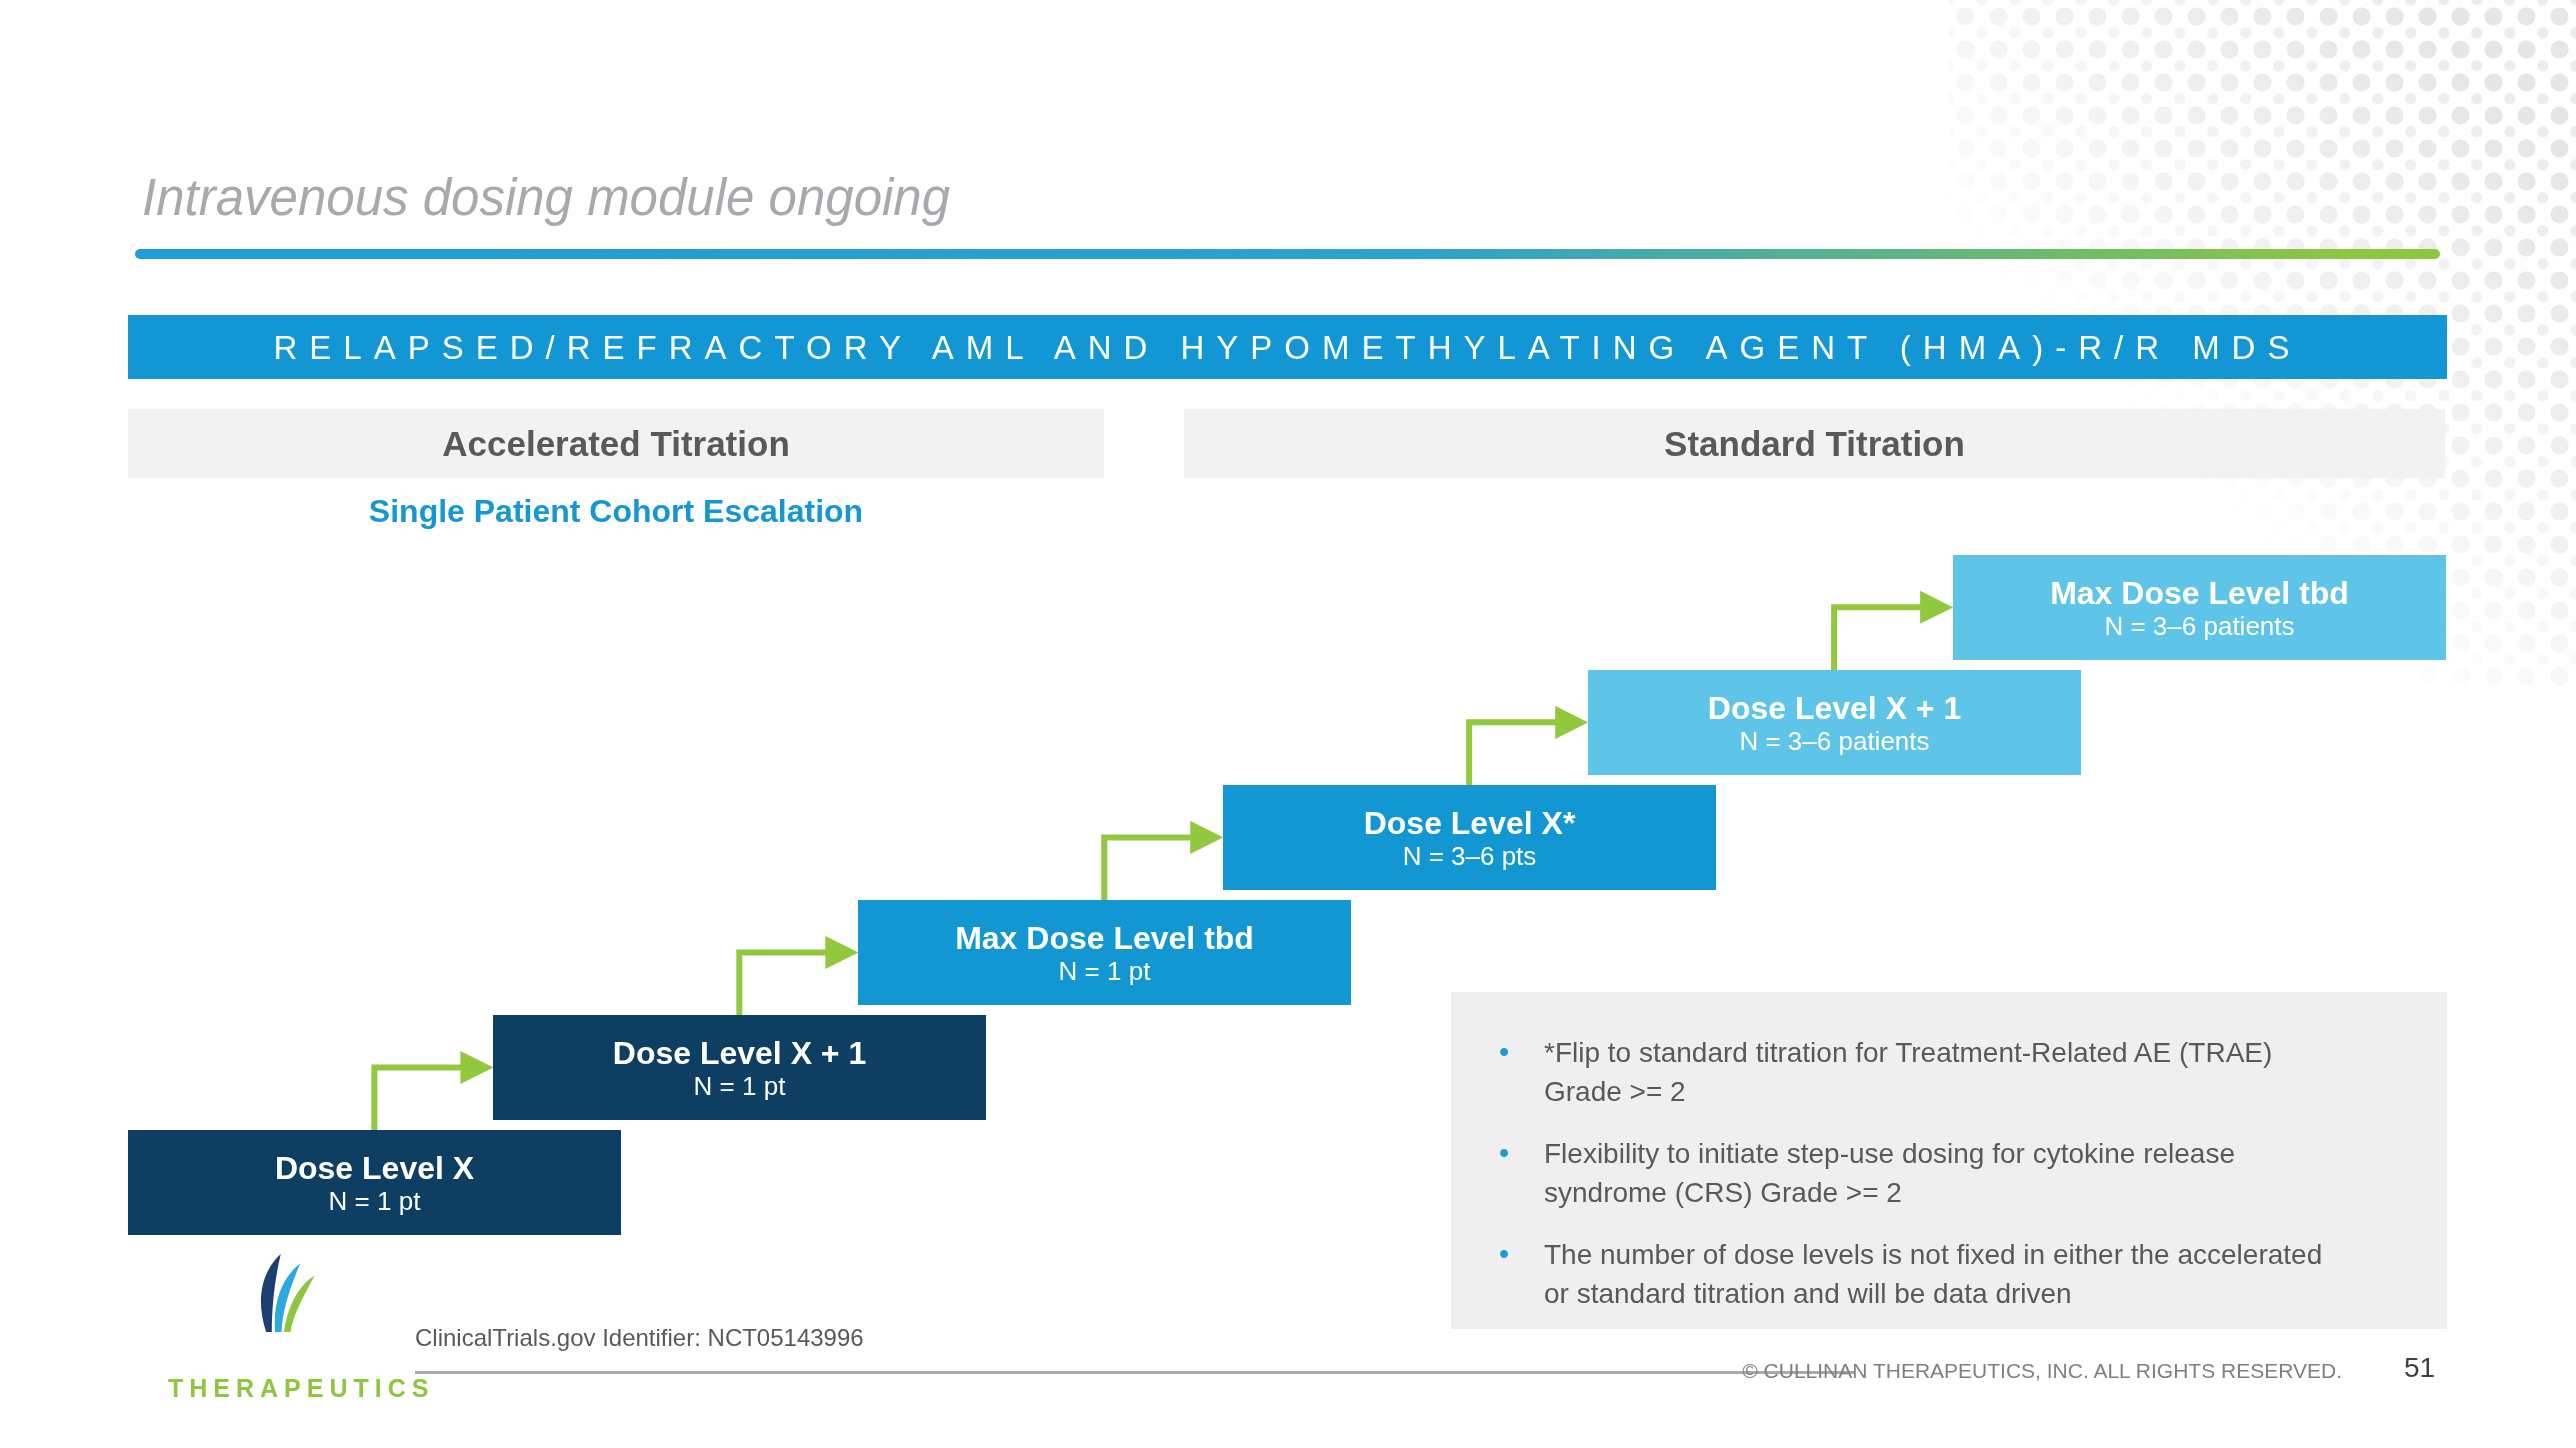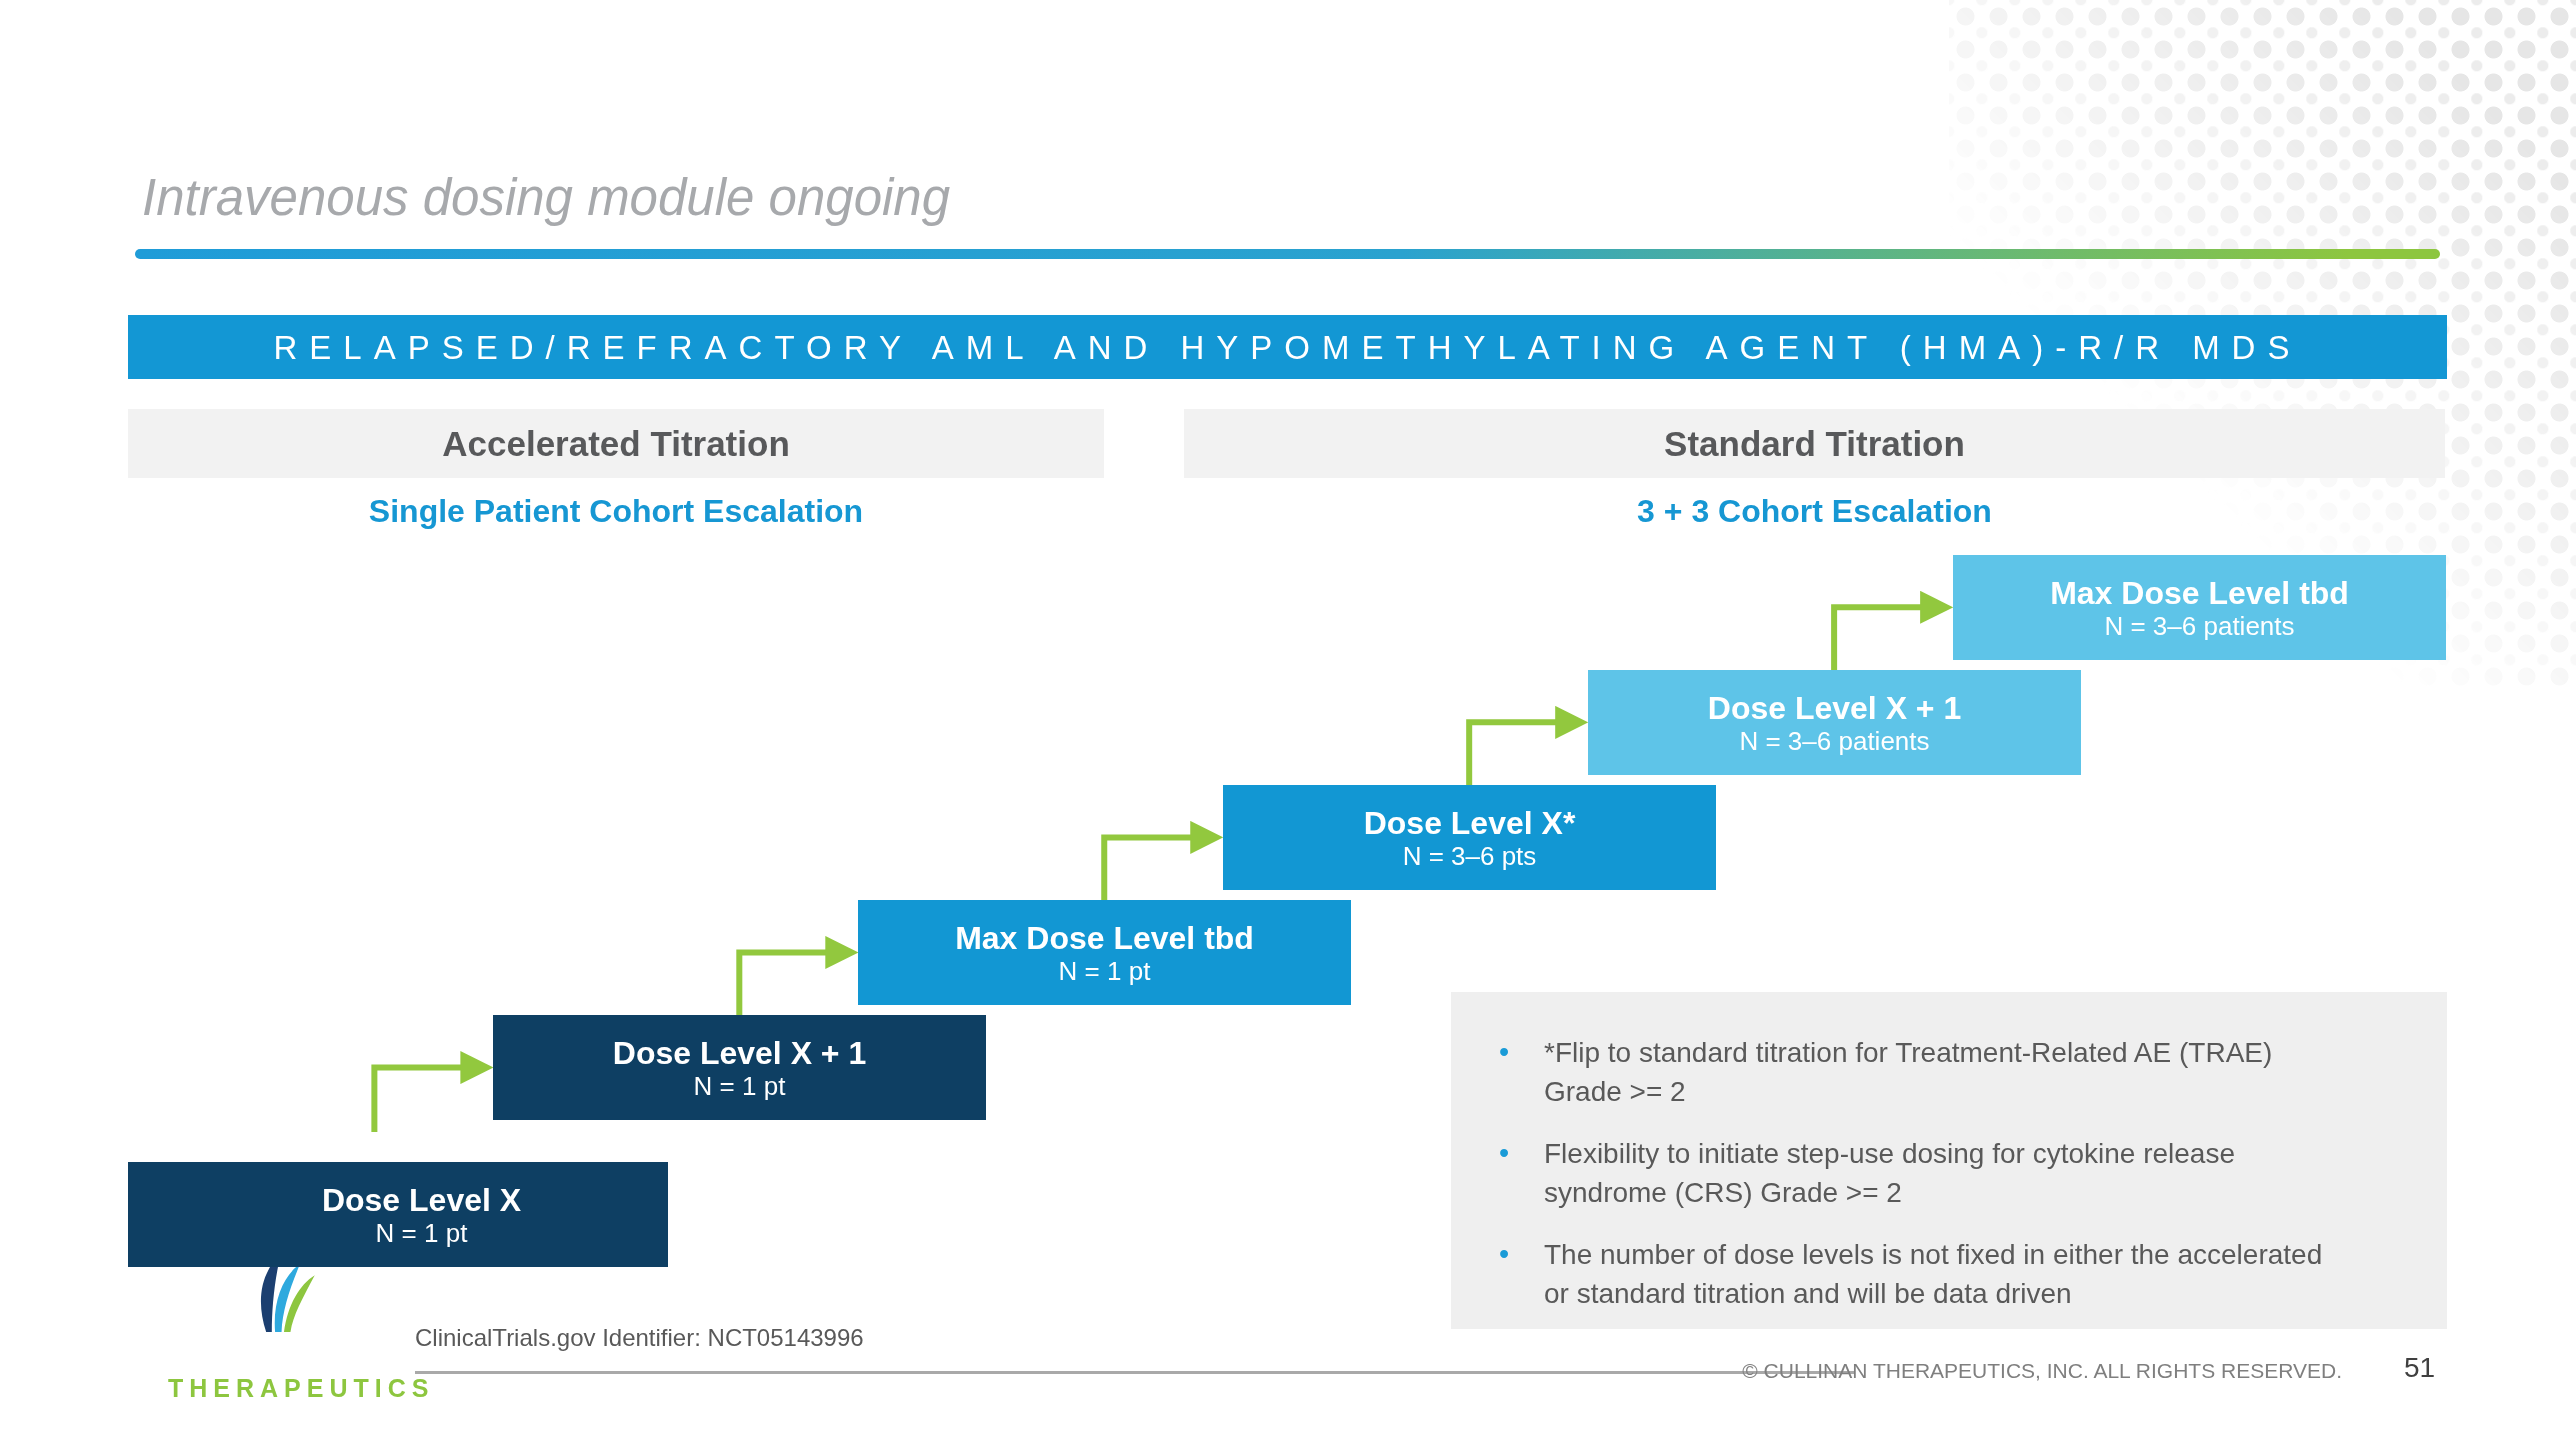--- a/index.html
+++ b/index.html
@@ -32,21 +32,21 @@
   .col-sub.accel{left:128px;width:976px;}
   .col-sub.std{left:1184px;width:1261px;}
   .arrows{position:absolute;left:0;top:0;z-index:1;}
   .dose-box{position:absolute;width:493px;height:105px;z-index:2;display:flex;flex-direction:column;
     align-items:center;justify-content:center;gap:4px;color:#ffffff;text-align:center;}
   .dose-box .bt{font-size:32px;font-weight:bold;line-height:1;}
   .dose-box .bn{font-size:26px;line-height:1;}
   .tier-navy{background:#0e3f63;}
   .tier-med{background:#1297d3;}
   .tier-light{background:#5ec4e8;}
-  .box1{left:128px;top:1162px;padding-left:47px;}
+  .box1{left:128px;top:1130px;}
   .box2{left:493px;top:1015px;}
   .box3{left:858px;top:900px;}
   .box4{left:1223px;top:785px;}
   .box5{left:1588px;top:670px;}
   .box6{left:1953px;top:555px;}
   .notes{position:absolute;left:1451px;top:992px;width:996px;height:337px;background:#efefef;
     box-sizing:border-box;padding:41px 34px 0 48px;}
   .note-item{display:grid;grid-template-columns:45px 1fr;margin-bottom:23px;}
   .note-dot{color:#1a9bd7;font-size:29px;line-height:39px;}
   .note-text{color:#595959;font-size:28px;line-height:39px;white-space:pre-line;}
@@ -70,21 +70,20 @@
   <div class="halftone"></div>
 
   <div class="subtitle">Intravenous dosing module ongoing</div>
   <div class="grad-rule"></div>
 
   <div class="banner">RELAPSED/REFRACTORY AML AND HYPOMETHYLATING AGENT (HMA)-R/R MDS</div>
 
   <div class="col-header accel">Accelerated Titration</div>
   <div class="col-header std">Standard Titration</div>
   <div class="col-sub accel">Single Patient Cohort Escalation</div>
-  <div class="col-sub std">3 + 3 Cohort Escalation</div>
 
   <svg class="arrows" width="2576" height="1449" viewBox="0 0 3000 1687">
     <defs>
       <marker id="ah" viewBox="0 0 10 10" refX="1" refY="5" markerWidth="5.5" markerHeight="5.5" orient="auto">
         <path d="M0,0 L10,5 L0,10 Z" fill="#92c83e"></path>
       </marker>
     </defs>
     <path d="M436,1318 L436,1243 L540,1243" fill="none" stroke="#92c83e" stroke-width="7" marker-end="url(#ah)"></path>
     <path d="M861,1184 L861,1109 L965,1109" fill="none" stroke="#92c83e" stroke-width="7" marker-end="url(#ah)"></path>
     <path d="M1286,1050 L1286,975 L1390,975" fill="none" stroke="#92c83e" stroke-width="7" marker-end="url(#ah)"></path>

